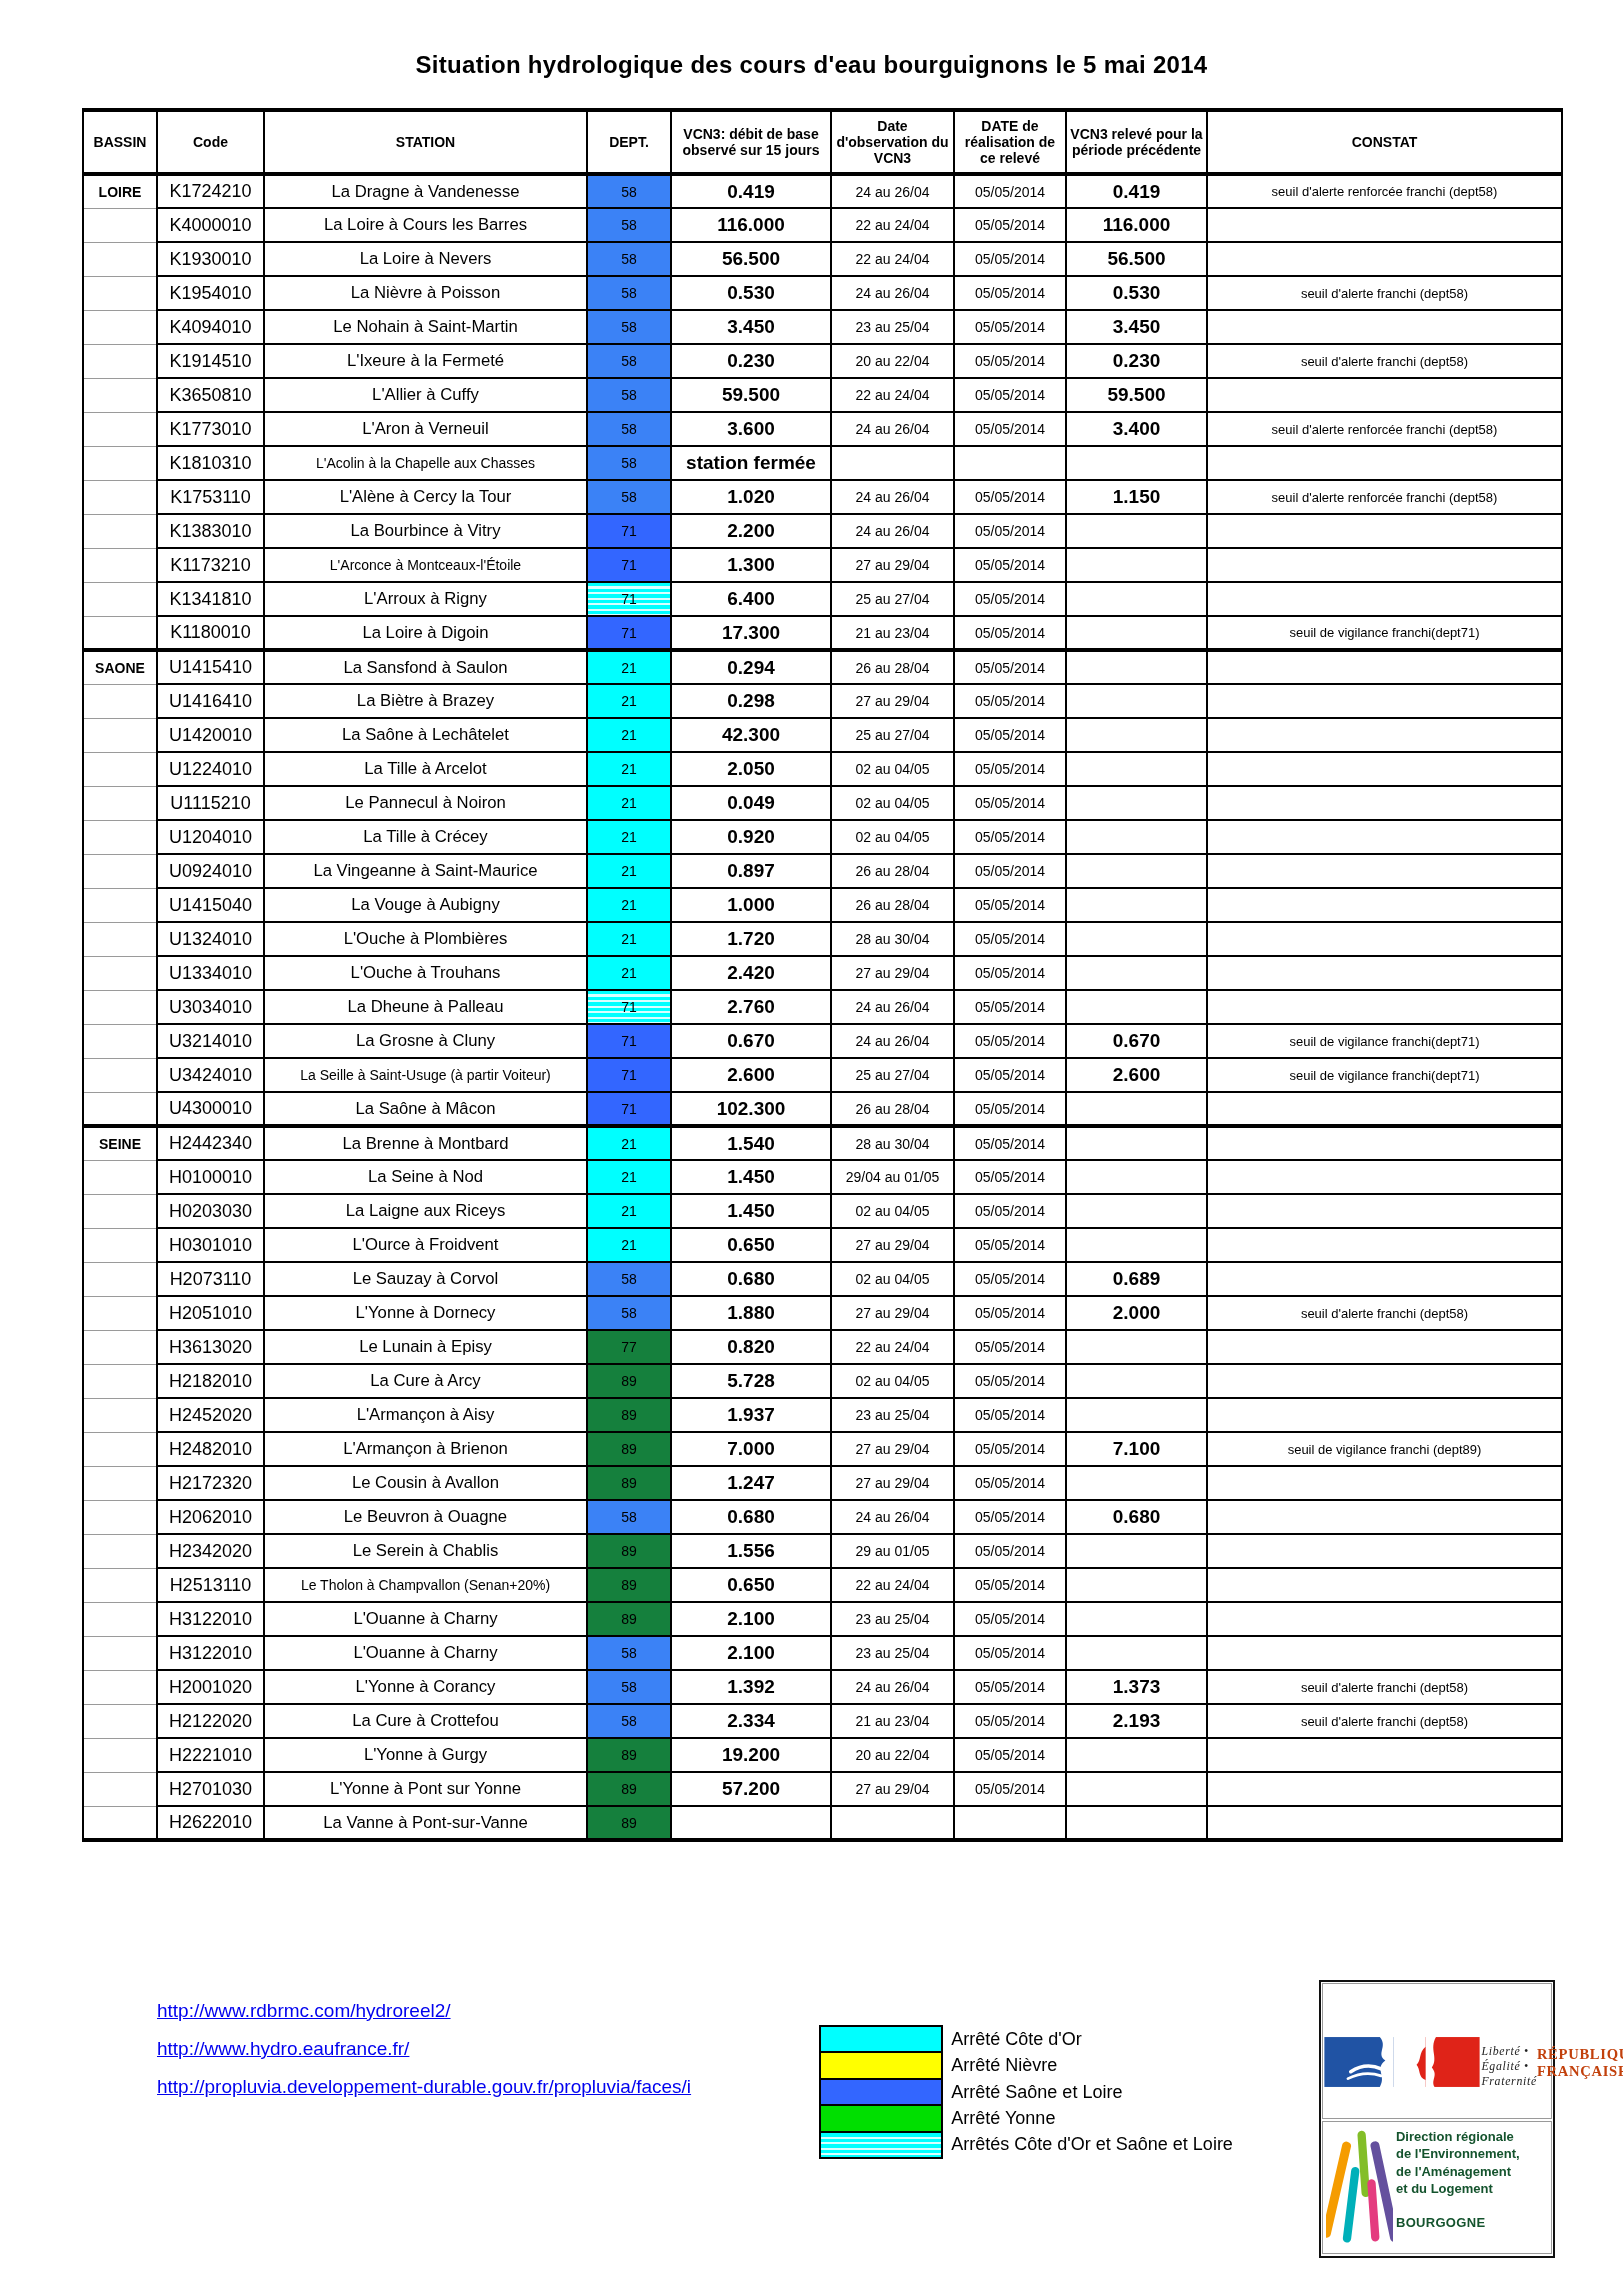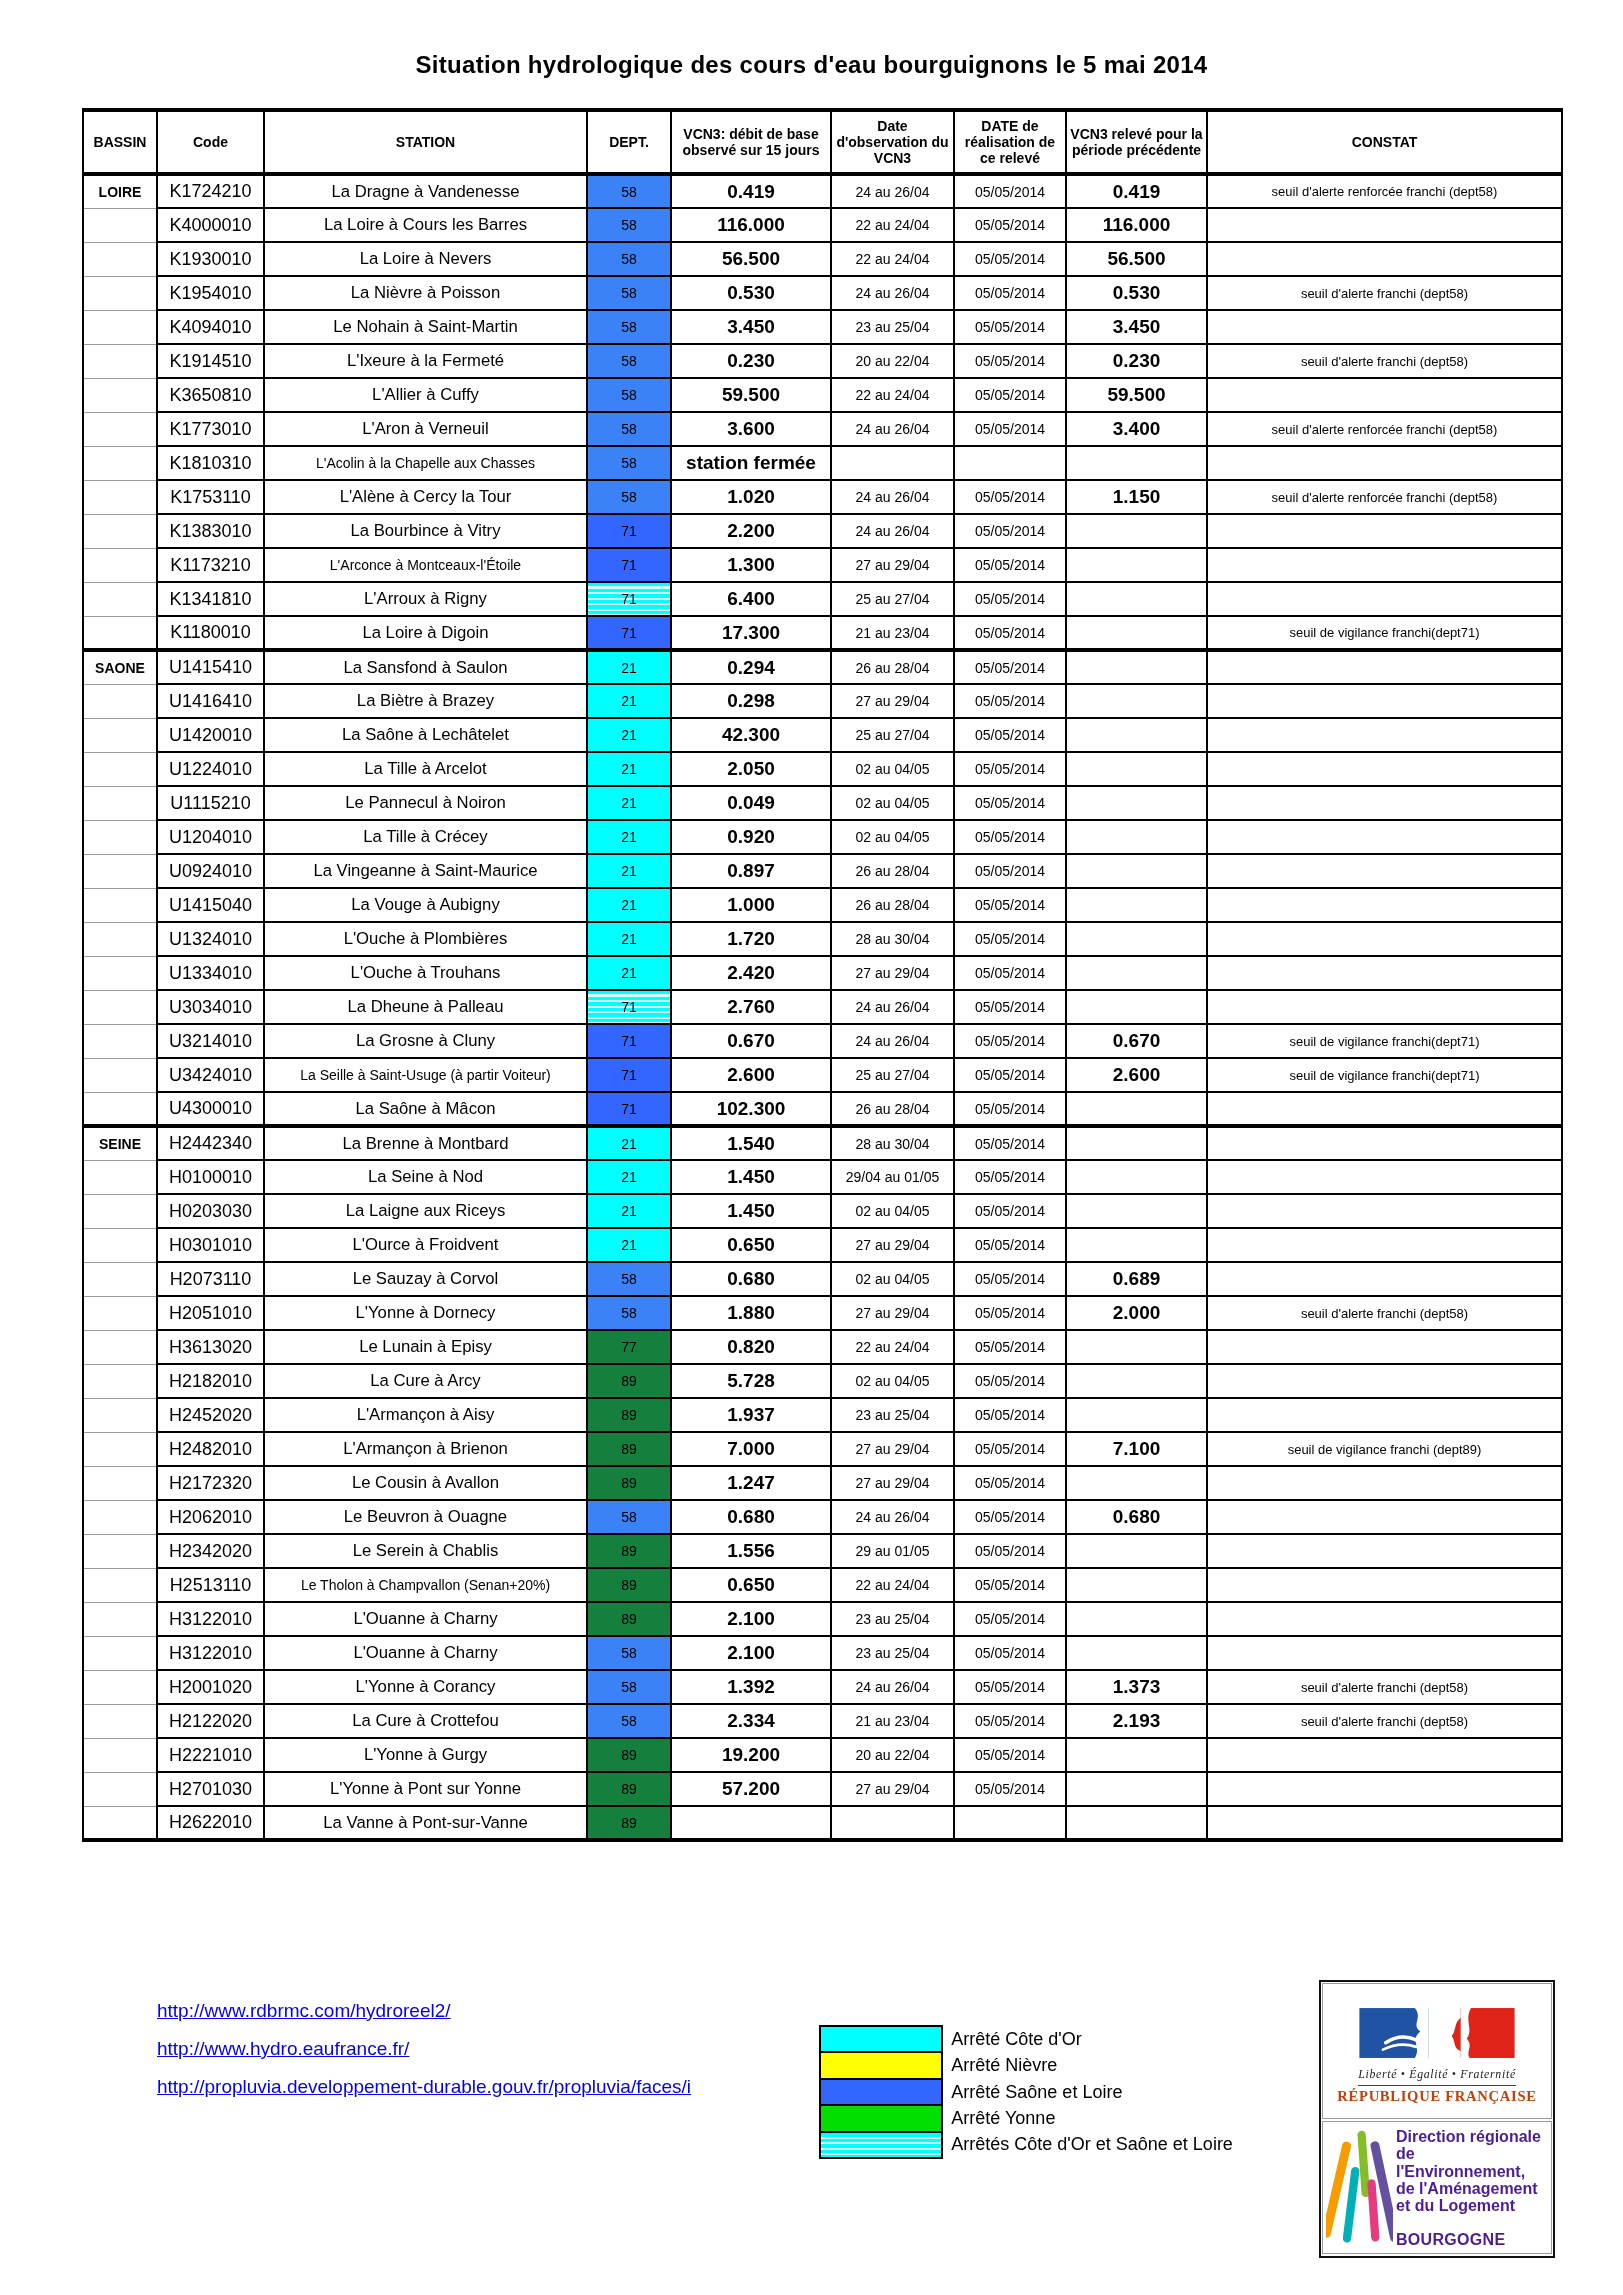--- a/index.html
+++ b/index.html
@@ -41,30 +41,30 @@
 
   .legend{position:absolute;left:819px;top:2025px;}
   .legend-row{display:flex;align-items:center;}
   .legend-row:not(:first-child){margin-top:-2.1px;}
   .legend-swatch{width:124px;height:28.5px;border:2.1px solid #000;box-sizing:border-box;}
   .legend-swatch.stripes{background:repeating-linear-gradient(180deg,#00FFFF 0 3.5px,#D8FFFF 3.5px 5.6px);}
   .legend-label{margin-left:8.3px;font-size:18px;white-space:nowrap;}
 
   .logos{position:absolute;left:1319px;top:1980px;width:236px;border:2.8px solid #101010;
          background:#fff;box-sizing:border-box;padding:1.4px;}
-  .rf-box{border:0.7px solid #9a9a9a;height:136px;display:flex;flex-direction:column;
+  .rf-box{border:0.7px solid #9a9a9a;height:136px;display:flex;flex-direction:row;
           align-items:center;padding-top:23.6px;box-sizing:border-box;background:#fff;}
   .rf-motto{font-family:"Liberation Serif", serif;font-style:italic;font-size:11.8px;color:#222;
             margin-top:7px;letter-spacing:0.7px;}
   .rf-sep{width:158px;border-top:1.4px solid #444;margin:2.8px 0 2.1px 0;}
   .rf-name{font-family:"Liberation Serif", serif;font-weight:bold;font-size:14.6px;
            letter-spacing:0.7px;color:#c2410c;}
   .dreal-box{border:0.7px solid #9a9a9a;height:133px;margin-top:2.1px;display:flex;
              align-items:flex-start;padding:5.6px 2.8px;box-sizing:border-box;background:#fff;}
-  .dreal-text{margin-left:2.8px;color:#4c1d95;font-size:16px;font-weight:bold;line-height:17.3px;}
+  .dreal-text{margin-left:2.8px;color:#14532d;font-size:13px;font-weight:bold;line-height:17.3px;}
   .dreal-region{margin-top:16.7px;letter-spacing:0.3px;}
 </style>
 </head>
 <body>
 
 <div class="page">
 
   <div class="title">Situation hydrologique des cours d'eau bourguignons le 5 mai 2014</div>
 
   <table class="hydro">

